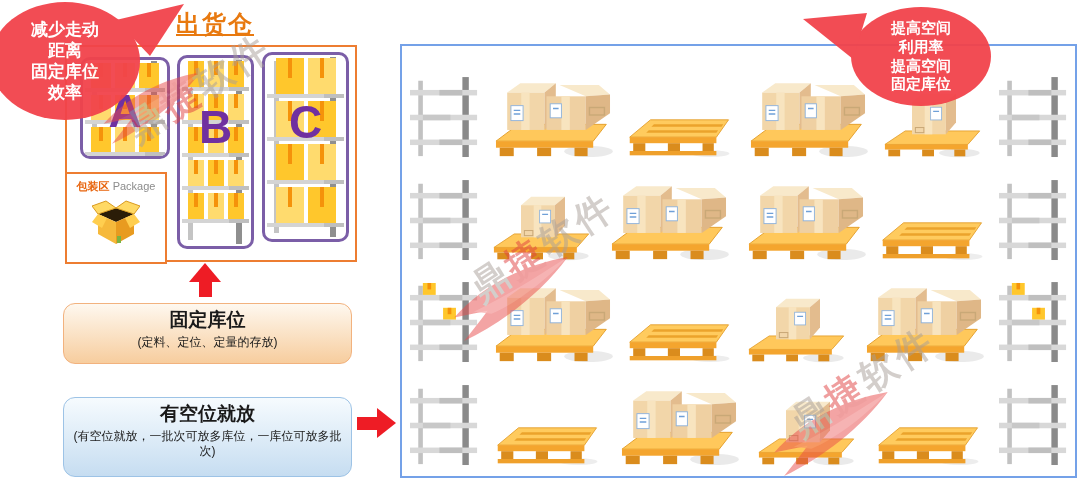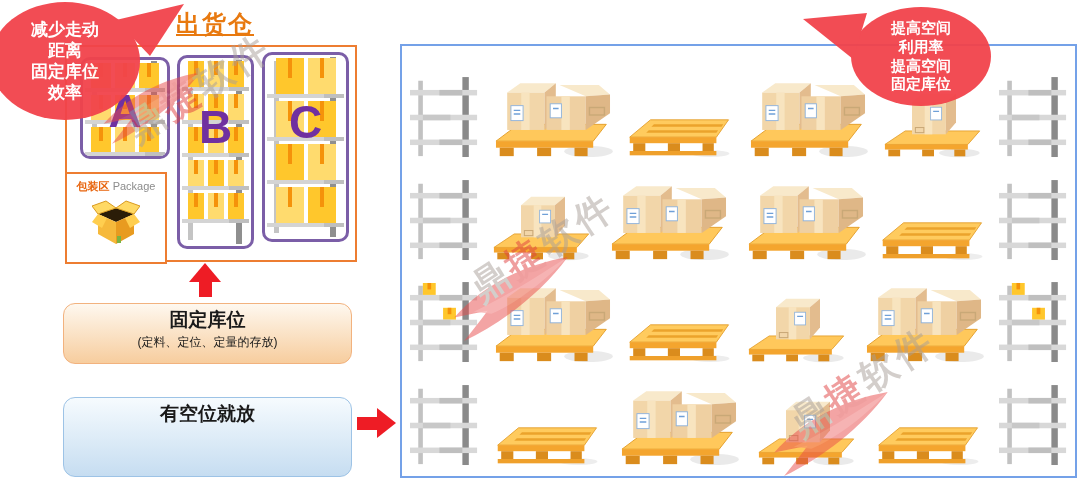--- a/index.html
+++ b/index.html
@@ -322,20 +322,21 @@
     <div class="stem"></div>
   </div>
 
   <div class="card" id="card-fixed">
     <div class="c-title">固定库位</div>
     <div class="c-desc">(定料、定位、定量的存放)</div>
   </div>
 
   <div class="card" id="card-free">
     <div class="c-title">有空位就放</div>
+    <div class="c-desc">(有空位就放，一批次可放多库位，一库位可放多批次)</div>
   </div>
 
   <div id="arrow-right">
     <div class="stem"></div>
     <div class="head"></div>
   </div>
 
   <div id="finished-panel">
     <div id="finished-grid" style="display:flex;flex-direction:column;justify-content:space-between;height:100%;">
         <div class="grid-row">

